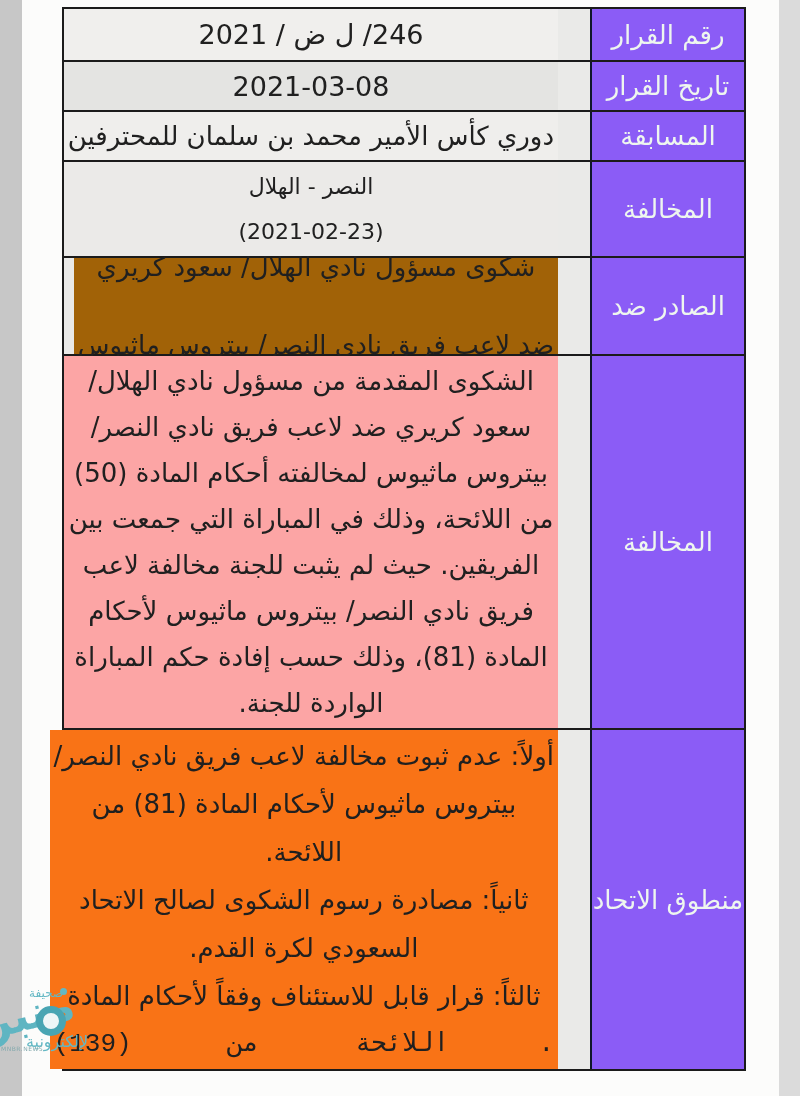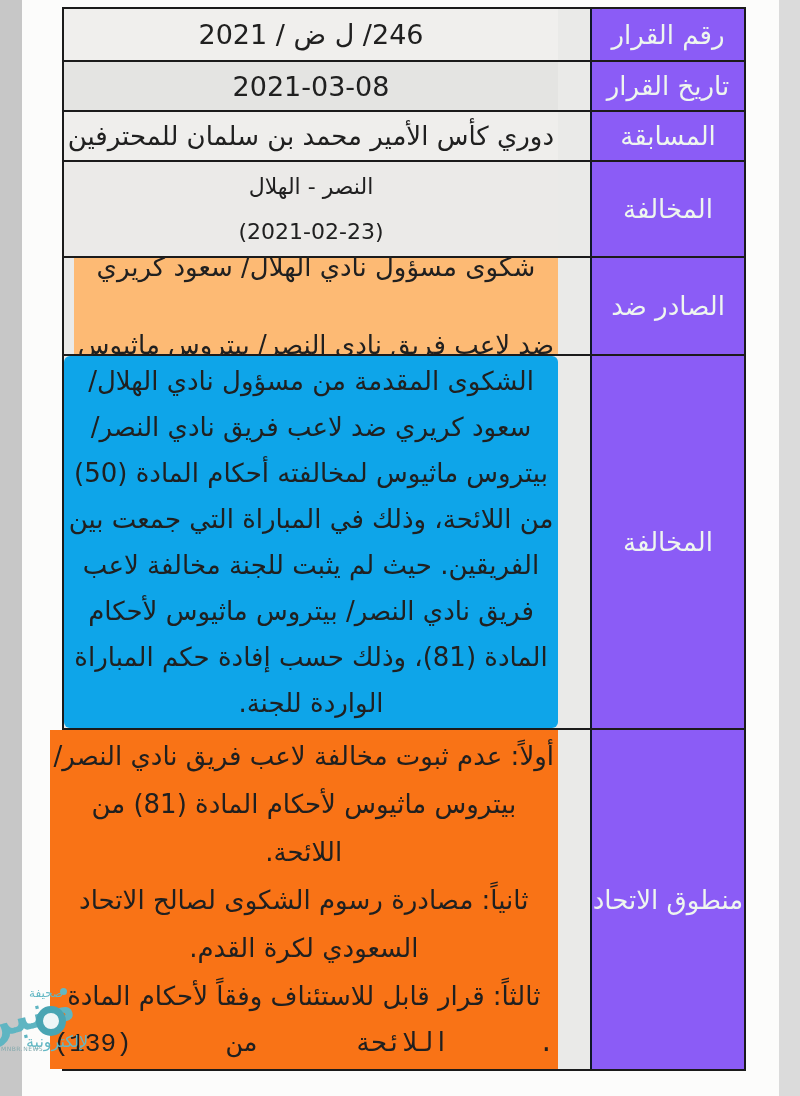--- a/index.html
+++ b/index.html
@@ -31,22 +31,22 @@
   .value-cell{
     flex:1 1 auto;box-sizing:border-box;
     color:#202020;font-size:26px;text-align:center;
     display:flex;flex-direction:column;justify-content:center;
     padding:0 4px;
   }
   .r1{height:53px;} .r1 .value-cell{background:#f0efed;font-size:27px;}
   .r2{height:50px;} .r2 .value-cell{background:#e4e4e2;font-size:27px;}
   .r3{height:50px;} .r3 .value-cell{background:#efeeec;}
   .r4{height:96px;} .r4 .value-cell{background:#ebeae8;line-height:45px;font-size:22px;}
-  .r5{height:98px;padding-left:32px;} .r5 .value-cell{background:#fdba74;line-height:46px;gap:32px;}
-  .r6{height:374px;} .r6 .value-cell{background:#0ea5e9;line-height:46px;border-radius:6px;}
+  .r5{height:98px;padding-left:32px;} .r5 .value-cell{background:#a16207;line-height:46px;gap:32px;}
+  .r6{height:374px;} .r6 .value-cell{background:#fca5a5;line-height:46px;}
   .r7{height:339px;} .r7 .value-cell{background:#f97316;line-height:48px;}
   .vline{white-space:nowrap;}
 
   
   .ltr-line{direction:ltr;display:flex;justify-content:space-between;align-items:baseline;line-height:48px;font-family:Liberation Mono, monospace;}
   .ltr-line .lp{white-space:nowrap;}
   .ltr-line .gap{margin-right:9px;}
   .ltr-line .tight{margin-right:2px;}
 
   

